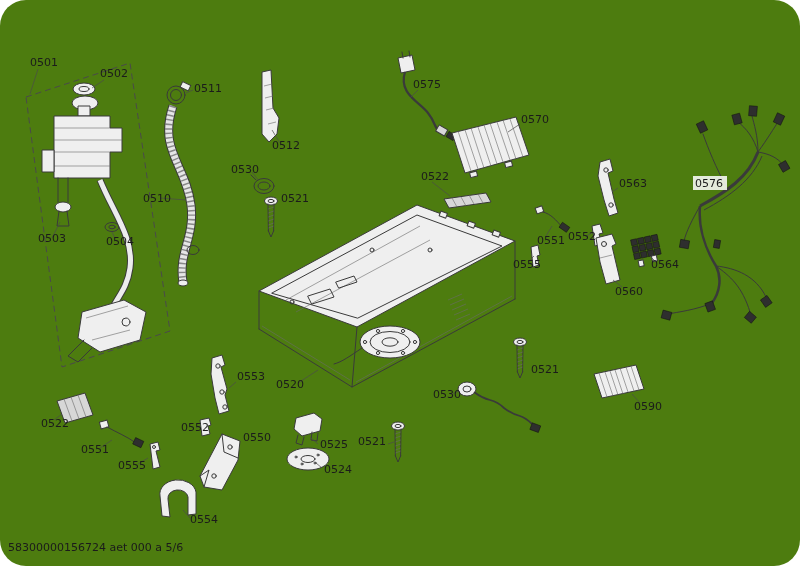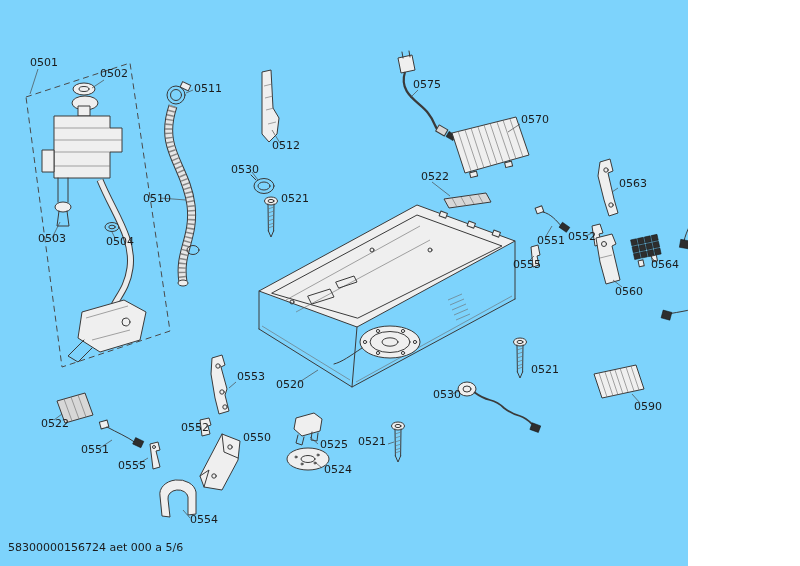--- a/index.html
+++ b/index.html
@@ -1,17 +1,17 @@
 <!DOCTYPE html>
 <html><head>
 <meta charset="utf-8">
 <style>
   html,body{margin:0;padding:0;background:#ffffff;}
-  .diagram-page{position:relative;width:688px;height:566px;background:#7dd3fc;overflow:hidden;
-    font-family:"DejaVu Sans","Liberation Sans",sans-serif;}
+  .diagram-page{position:relative;width:800px;height:566px;background:#4d7c0f;overflow:hidden;
+    font-family:"DejaVu Sans","Liberation Sans",sans-serif;border-radius:26px;}
   svg text{font-family:"DejaVu Sans","Liberation Sans",sans-serif;font-size:11px;fill:#1b1b1b;}
   .ln{stroke:#3a3a3a;stroke-width:1;fill:none;stroke-linecap:round;stroke-linejoin:round;}
   .lf{stroke:#3a3a3a;stroke-width:1;fill:#efefef;stroke-linejoin:round;}
   .lg{stroke:#3a3a3a;stroke-width:1;fill:#d7d7d7;stroke-linejoin:round;}
   .dk{fill:#2e2e2e;stroke:#111;stroke-width:.5;}
   .thin{stroke:#6a6a6a;stroke-width:.6;fill:none;}
   .leader{stroke:#4a4a4a;stroke-width:.7;fill:none;}
 </style>
 </head>
 <body>

